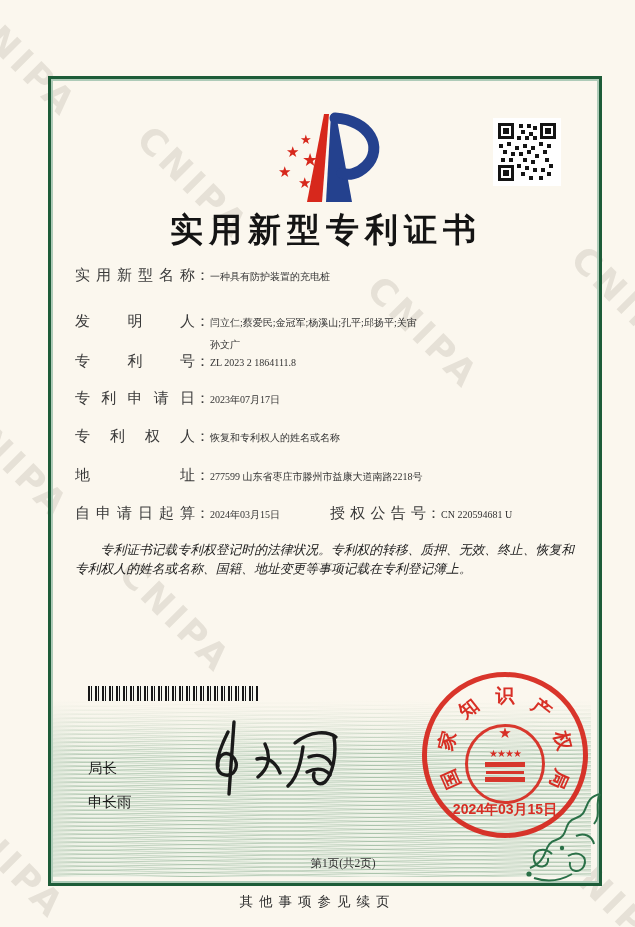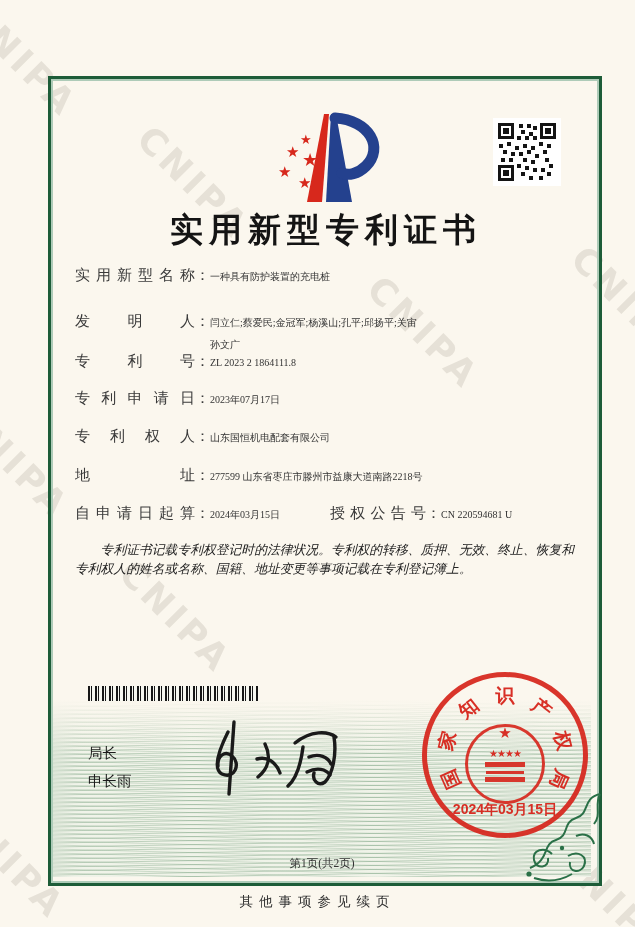--- a/index.html
+++ b/index.html
@@ -53,21 +53,21 @@
           repeating-linear-gradient(181.5deg, rgba(92,142,102,0) 0px, rgba(92,142,102,0) 2px, rgba(92,142,102,0.25) 3px, rgba(92,142,102,0) 4px);}
   .band::before{content:"";position:absolute;left:0;top:0;right:0;height:55px;
         background:linear-gradient(#fbf7ee, rgba(251,247,238,0));}
 
   .barcode{position:absolute;left:88px;top:686px;width:170px;height:15px;background-color:#f6f7f0;
         background-image:repeating-linear-gradient(90deg,#171717 0 2px,#f6f7f0 2px 3px,#171717 3px 4px,
           #f6f7f0 4px 7px,#171717 7px 9px,#f6f7f0 9px 10px,#171717 10px 11px,#f6f7f0 11px 14px);}
 
   .director{position:absolute;left:88px;top:744px;font-size:14.5px;color:#1c1c1c;
             font-family:"Liberation Sans","DejaVu Sans",sans-serif;}
-  .director div{margin-bottom:9px;}
+  .director div{margin-bottom:9px;margin-top:15px;}
   .sig{position:absolute;left:198px;top:716px;width:150px;height:86px;}
 
   
   .seal{position:absolute;left:422px;top:672px;width:156px;height:156px;border-radius:50%;
         border:5px solid rgba(214,36,26,0.92);z-index:5;}
   .seal .arc{position:absolute;left:50%;top:50%;width:0;height:0;}
   .seal .arc span{position:absolute;left:-11px;top:-11px;width:22px;height:22px;text-align:center;
         font-size:19px;font-weight:bold;color:rgba(214,36,26,0.95);line-height:22px;
         font-family:"Liberation Sans","DejaVu Sans",sans-serif;}
   .seal .emblem{position:absolute;left:50%;top:47px;transform:translateX(-50%);width:74px;height:74px;
@@ -77,21 +77,21 @@
   .seal .emblem .bigstar{color:rgba(214,36,26,0.95);font-size:15px;line-height:13px;
         font-family:"DejaVu Sans",sans-serif;}
   .seal .emblem .gate{margin:3px auto 0;width:40px;height:5px;background:rgba(214,36,26,0.9);
         box-shadow:0 8px 0 -1px rgba(214,36,26,0.9),0 15px 0 0 rgba(214,36,26,0.9);}
   .seal .sealdate{position:absolute;left:0;right:0;bottom:14px;text-align:center;font-size:14px;
         font-weight:bold;color:rgba(214,36,26,0.95);
         font-family:"Liberation Sans","DejaVu Sans",sans-serif;}
 
   .ornament{position:absolute;left:522px;top:792px;width:82px;height:92px;z-index:6;}
 
-  .pageno{position:absolute;left:48px;top:856px;width:548px;text-align:center;font-size:11.5px;color:#333;z-index:4;}
+  .pageno{position:absolute;left:48px;top:856px;width:548px;text-align:center;font-size:11.5px;color:#333;z-index:4;padding-left:21px;}
   .footnote{position:absolute;left:0;top:893px;width:635px;text-align:center;font-size:13.5px;
             letter-spacing:6px;color:#2f2f2f;}
 </style>
 </head>
 <body>
 
 <div class="page">
 
   <div class="wm" style="left:-14px;top:-4px;">CNIPA</div>
   <div class="wm" style="left:158px;top:118px;">CNIPA</div>
@@ -136,21 +136,21 @@
     <span class="lbl">发明人</span><span class="colon">：</span><span class="val">闫立仁;蔡爱民;金冠军;杨溪山;孔平;邱扬平;关宙
 孙文广</span>
   </div>
   <div class="row" style="top:352px;">
     <span class="lbl">专利号</span><span class="colon">：</span><span class="val">ZL 2023 2 1864111.8</span>
   </div>
   <div class="row" style="top:389px;">
     <span class="lbl">专利申请日</span><span class="colon">：</span><span class="val">2023年07月17日</span>
   </div>
   <div class="row" style="top:427px;">
-    <span class="lbl">专利权人</span><span class="colon">：</span><span class="val">山东国恒机电配套有限公司</span>
+    <span class="lbl">专利权人</span><span class="colon">：</span><span class="val">恢复和专利权人的姓名或名称</span>
   </div>
   <div class="row" style="top:466px;">
     <span class="lbl">地址</span><span class="colon">：</span><span class="val">277599 山东省枣庄市滕州市益康大道南路2218号</span>
   </div>
   <div class="row" style="top:504px;">
     <span class="lbl">自申请日起算</span><span class="colon">：</span><span class="val">2024年03月15日</span>
   </div>
   <div class="row" style="top:504px;left:330px;width:260px;">
     <span class="lbl-sm">授权公告号</span><span class="colon">：</span><span class="val">CN 220594681 U</span>
   </div>

